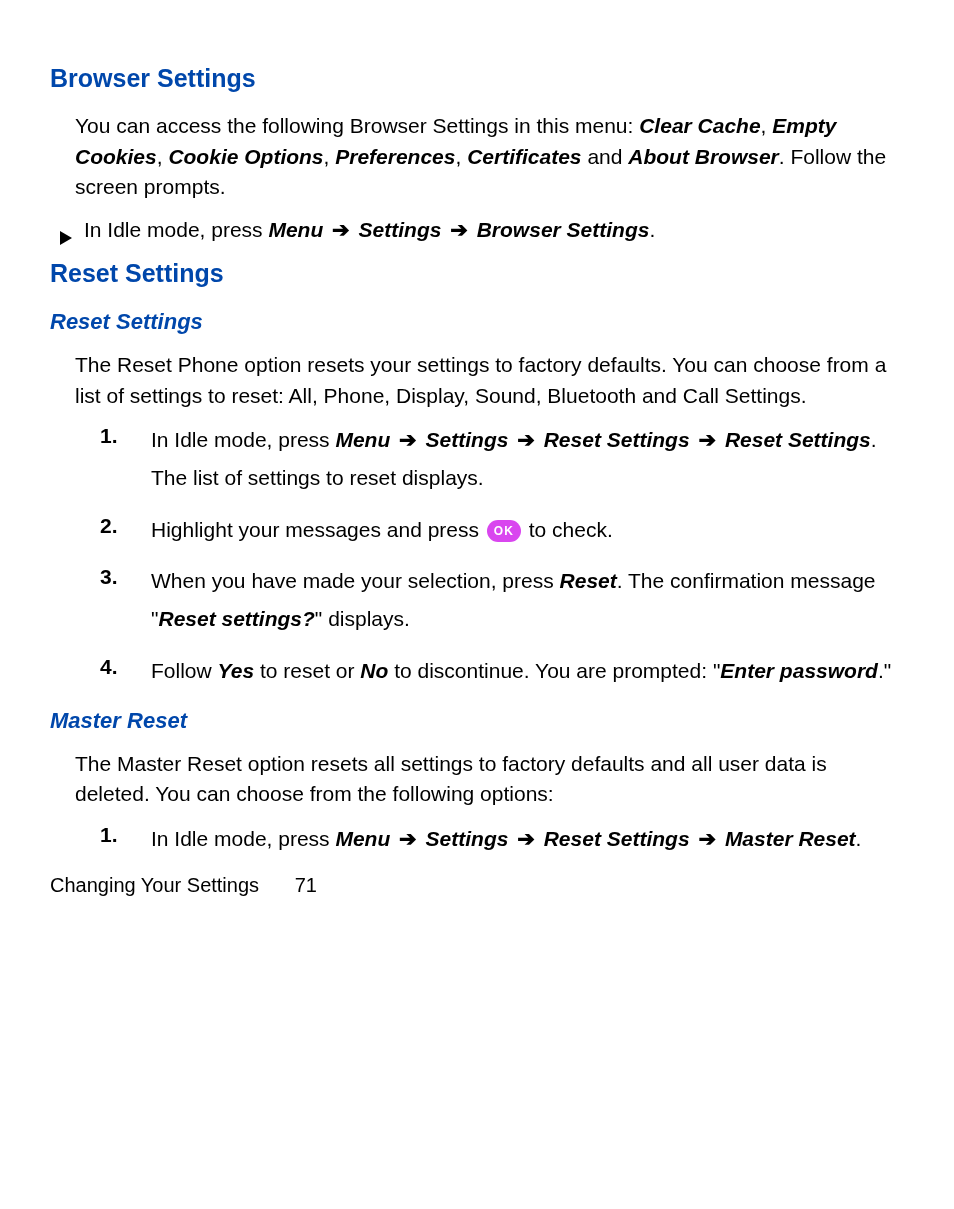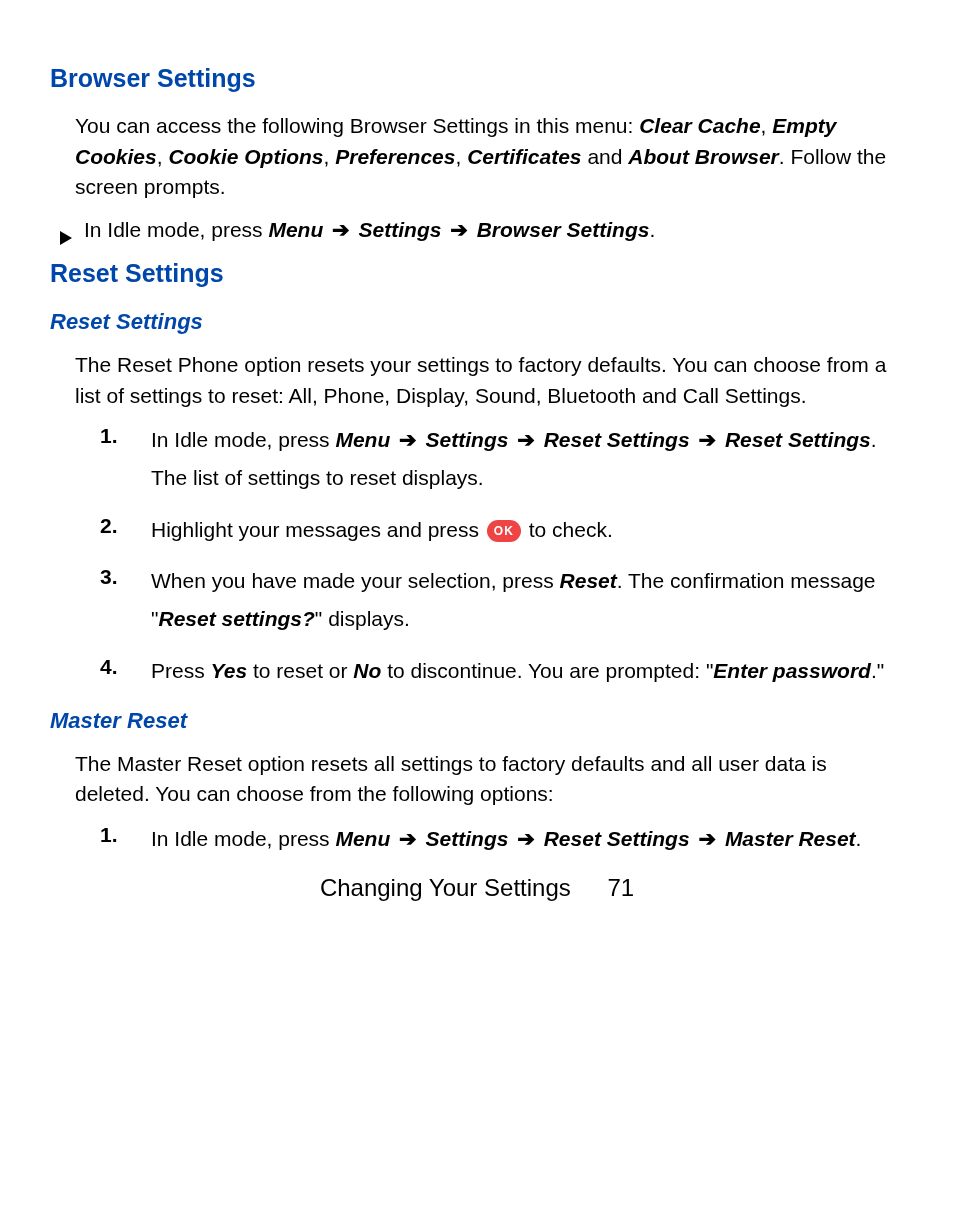--- a/index.html
+++ b/index.html
@@ -88,34 +88,34 @@
     ul.dot-list > li:before {
       content: "•";
       position: absolute;
       left: 0;
       font-weight: bold;
     }
     .ok-icon {
       display: inline-block;
       width: 34px;
       height: 22px;
-      background: #ef4444;
+      background: #d946ef;
       border-radius: 11px;
       color: #fff;
       font-size: 12px;
       font-weight: bold;
       text-align: center;
       line-height: 22px;
       vertical-align: middle;
       margin: 0 2px;
       letter-spacing: 1px;
     }
     .footer {
-      text-align: center;
-      font-size: 24px;
+      text-align: left;
+      font-size: 20px;
     }
     .footer .pg {
       margin-left: 30px;
     }
     b { font-weight: bold; font-style: italic; }
   </style>
 </head>
 <body>
 
 <h2 class="blue-heading">Browser Settings</h2>
@@ -164,21 +164,21 @@
   </li>
   <li>
     <span class="num">3.</span>
     <span class="li-content">
       <span>When you have made your selection, press </span><b>Reset</b><span>. The confirmation message "</span><b>Reset settings?</b><span>" displays.</span>
     </span>
   </li>
   <li>
     <span class="num">4.</span>
     <span class="li-content">
-      <span>Press </span><b>Yes</b><span> to reset or </span><b>No</b><span> to discontinue. You are prompted: "</span><b>Enter password</b><span>."</span>
+      <span>Follow </span><b>Yes</b><span> to reset or </span><b>No</b><span> to discontinue. You are prompted: "</span><b>Enter password</b><span>."</span>
     </span>
   </li>
 </ol>
 
 <h3 class="blue-italic">Master Reset</h3>
 
 <p class="para">The Master Reset option resets all settings to factory defaults and all user data is deleted. You can choose from the following options:</p>
 
 <ul class="dot-list">
 </ul>

